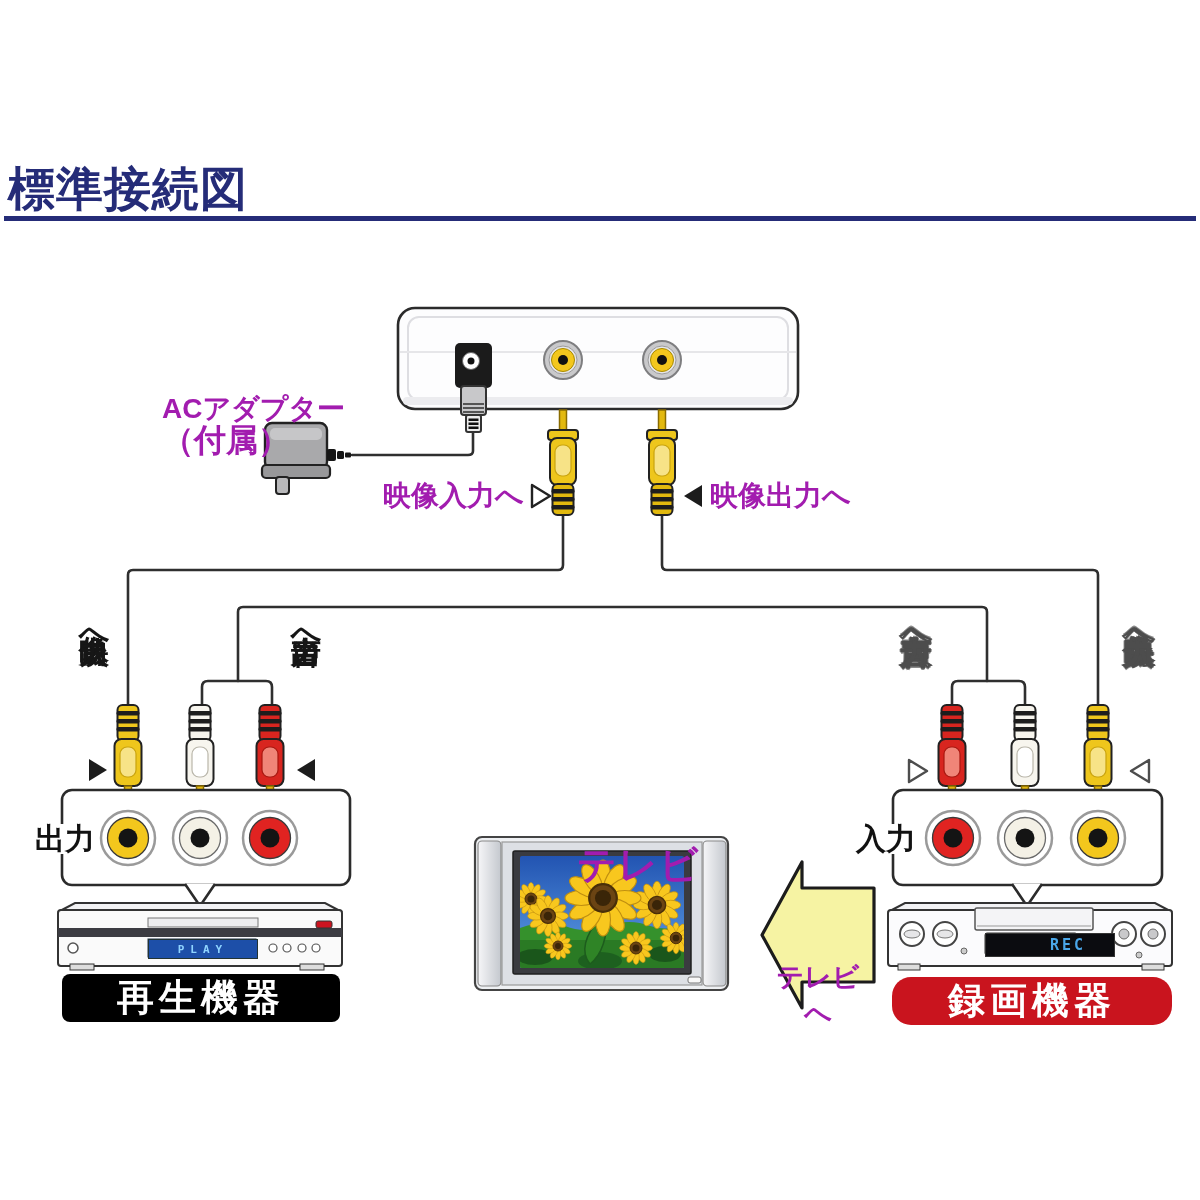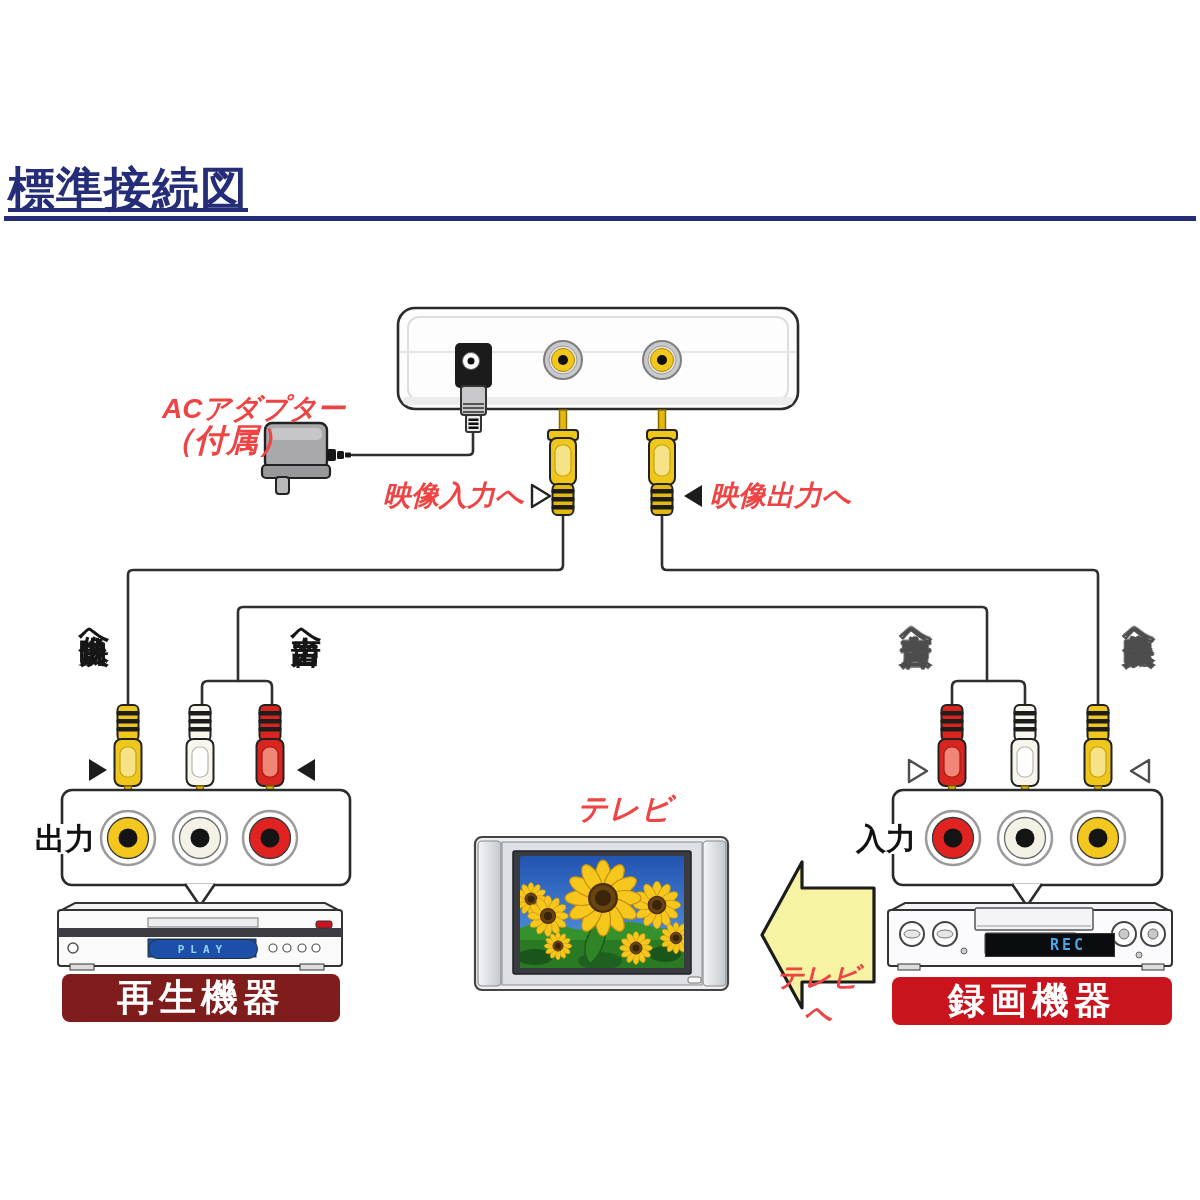--- a/index.html
+++ b/index.html
@@ -2,37 +2,37 @@
 <html><head>
 <meta charset="utf-8">
 <style>
   html,body{margin:0;padding:0;background:#fff;}
   .stage{
     position:relative;width:1200px;height:1200px;background:#fff;overflow:hidden;
     font-family:"Liberation Sans","DejaVu Sans",sans-serif;color:#111;
   }
   .abs{position:absolute;}
   
-  .title-jp{left:8px;top:158px;font-size:47px;font-weight:bold;color:#252c78;letter-spacing:1px;text-decoration:underline;}
+  .title-jp{left:8px;top:158px;font-size:47px;font-weight:bold;color:#252c78;letter-spacing:1px;}
   .title-en{left:252px;top:180px;font-size:28px;font-weight:bold;color:#252c78;letter-spacing:0.5px;}
   .title-rule{left:4px;top:216px;width:1192px;height:5px;background:#252c78;}
   
-  .jp{font-weight:bold;color:#ef4444;font-style:italic;}
+  .jp{font-weight:bold;color:#a21caf;}
   .halo{text-shadow:-2px 0 #fff,2px 0 #fff,0 -2px #fff,0 2px #fff,
         -1.5px -1.5px #fff,1.5px 1.5px #fff,-1.5px 1.5px #fff,1.5px -1.5px #fff;}
   .cable-label{display:flex;align-items:center;gap:5px;font-size:28px;}
   .v-label{writing-mode:vertical-rl;text-orientation:upright;
            font-size:30px;font-weight:bold;line-height:1;height:155px;}
   .v-solid{color:#161616;}
   .v-outline{color:#fdfdfd;-webkit-text-stroke:1.3px #4d4d4d;
              text-shadow:1.5px 0 0 #8a8a8a,-1.5px 0 0 #8a8a8a,0 1.5px 0 #8a8a8a,0 -1.5px 0 #8a8a8a;}
   .panel-label{font-size:30px;font-weight:bold;background:#fff;padding:0 2px;line-height:1;}
   .badge{display:flex;align-items:center;justify-content:center;
          color:#fff;font-weight:bold;font-size:37px;letter-spacing:5px;border-radius:8px;}
-  .badge-blue{background:#7f1d1d;}
+  .badge-blue{background:#000000;}
   .badge-red{background:#c9141e;}
   .display{display:flex;align-items:center;justify-content:center;
            font-family:"DejaVu Sans Mono","Liberation Mono",monospace;font-weight:bold;}
   .display-play{background:#1d4fa8;color:#8fd4ff;font-size:11px;letter-spacing:6px;border:1px solid #233;}
   .display-rec{background:#0b0c10;color:#4aa6e8;font-size:15px;letter-spacing:3px;border:1px solid #333;padding-left:36px;}
   .tri{display:block;}
 </style>
 </head>
 <body>
 
@@ -340,22 +340,22 @@
     <polygon points="3,2 21,13 3,24" fill="#fff" stroke="#4d4d4d" stroke-width="2.4" stroke-linejoin="round"></polygon>
   </svg>
   <div class="abs v-label v-outline" style="left:1124px;top:612px;">映像入力へ</div>
   <svg class="abs" style="left:1128px;top:758px;" width="24" height="26">
     <polygon points="21,2 3,13 21,24" fill="#fff" stroke="#4d4d4d" stroke-width="2.4" stroke-linejoin="round"></polygon>
   </svg>
 
   <div class="abs panel-label" style="left:33px;top:824px;">出力</div>
   <div class="abs panel-label" style="left:854px;top:824px;text-align:right;">入力</div>
 
-  <div class="abs display display-play" style="left:148px;top:939px;width:108px;height:18px;border-radius:10px;">PLAY</div>
+  <div class="abs display display-play" style="left:148px;top:939px;width:108px;height:18px;">PLAY</div>
   <div class="abs display display-rec" style="left:985px;top:933px;width:92px;height:22px;">REC</div>
 
-  <div class="abs jp" style="left:577px;top:789px;font-size:30px;letter-spacing:1px;">テレビ</div>
+  <div class="abs jp" style="left:577px;top:838px;font-size:39px;letter-spacing:1px;">テレビ</div>
   <div class="abs jp" style="left:772px;top:921px;width:92px;font-size:27px;text-align:center;margin-top:38px;">テレビへ</div>
 
   <div class="abs badge badge-blue" style="left:62px;top:974px;width:278px;height:48px;">再生機器</div>
-  <div class="abs badge badge-red" style="left:892px;top:977px;width:280px;height:48px;">録画機器</div>
+  <div class="abs badge badge-red" style="left:892px;top:977px;width:280px;height:48px;border-radius:19px;">録画機器</div>
 
 </div>
 
 </body></html>

